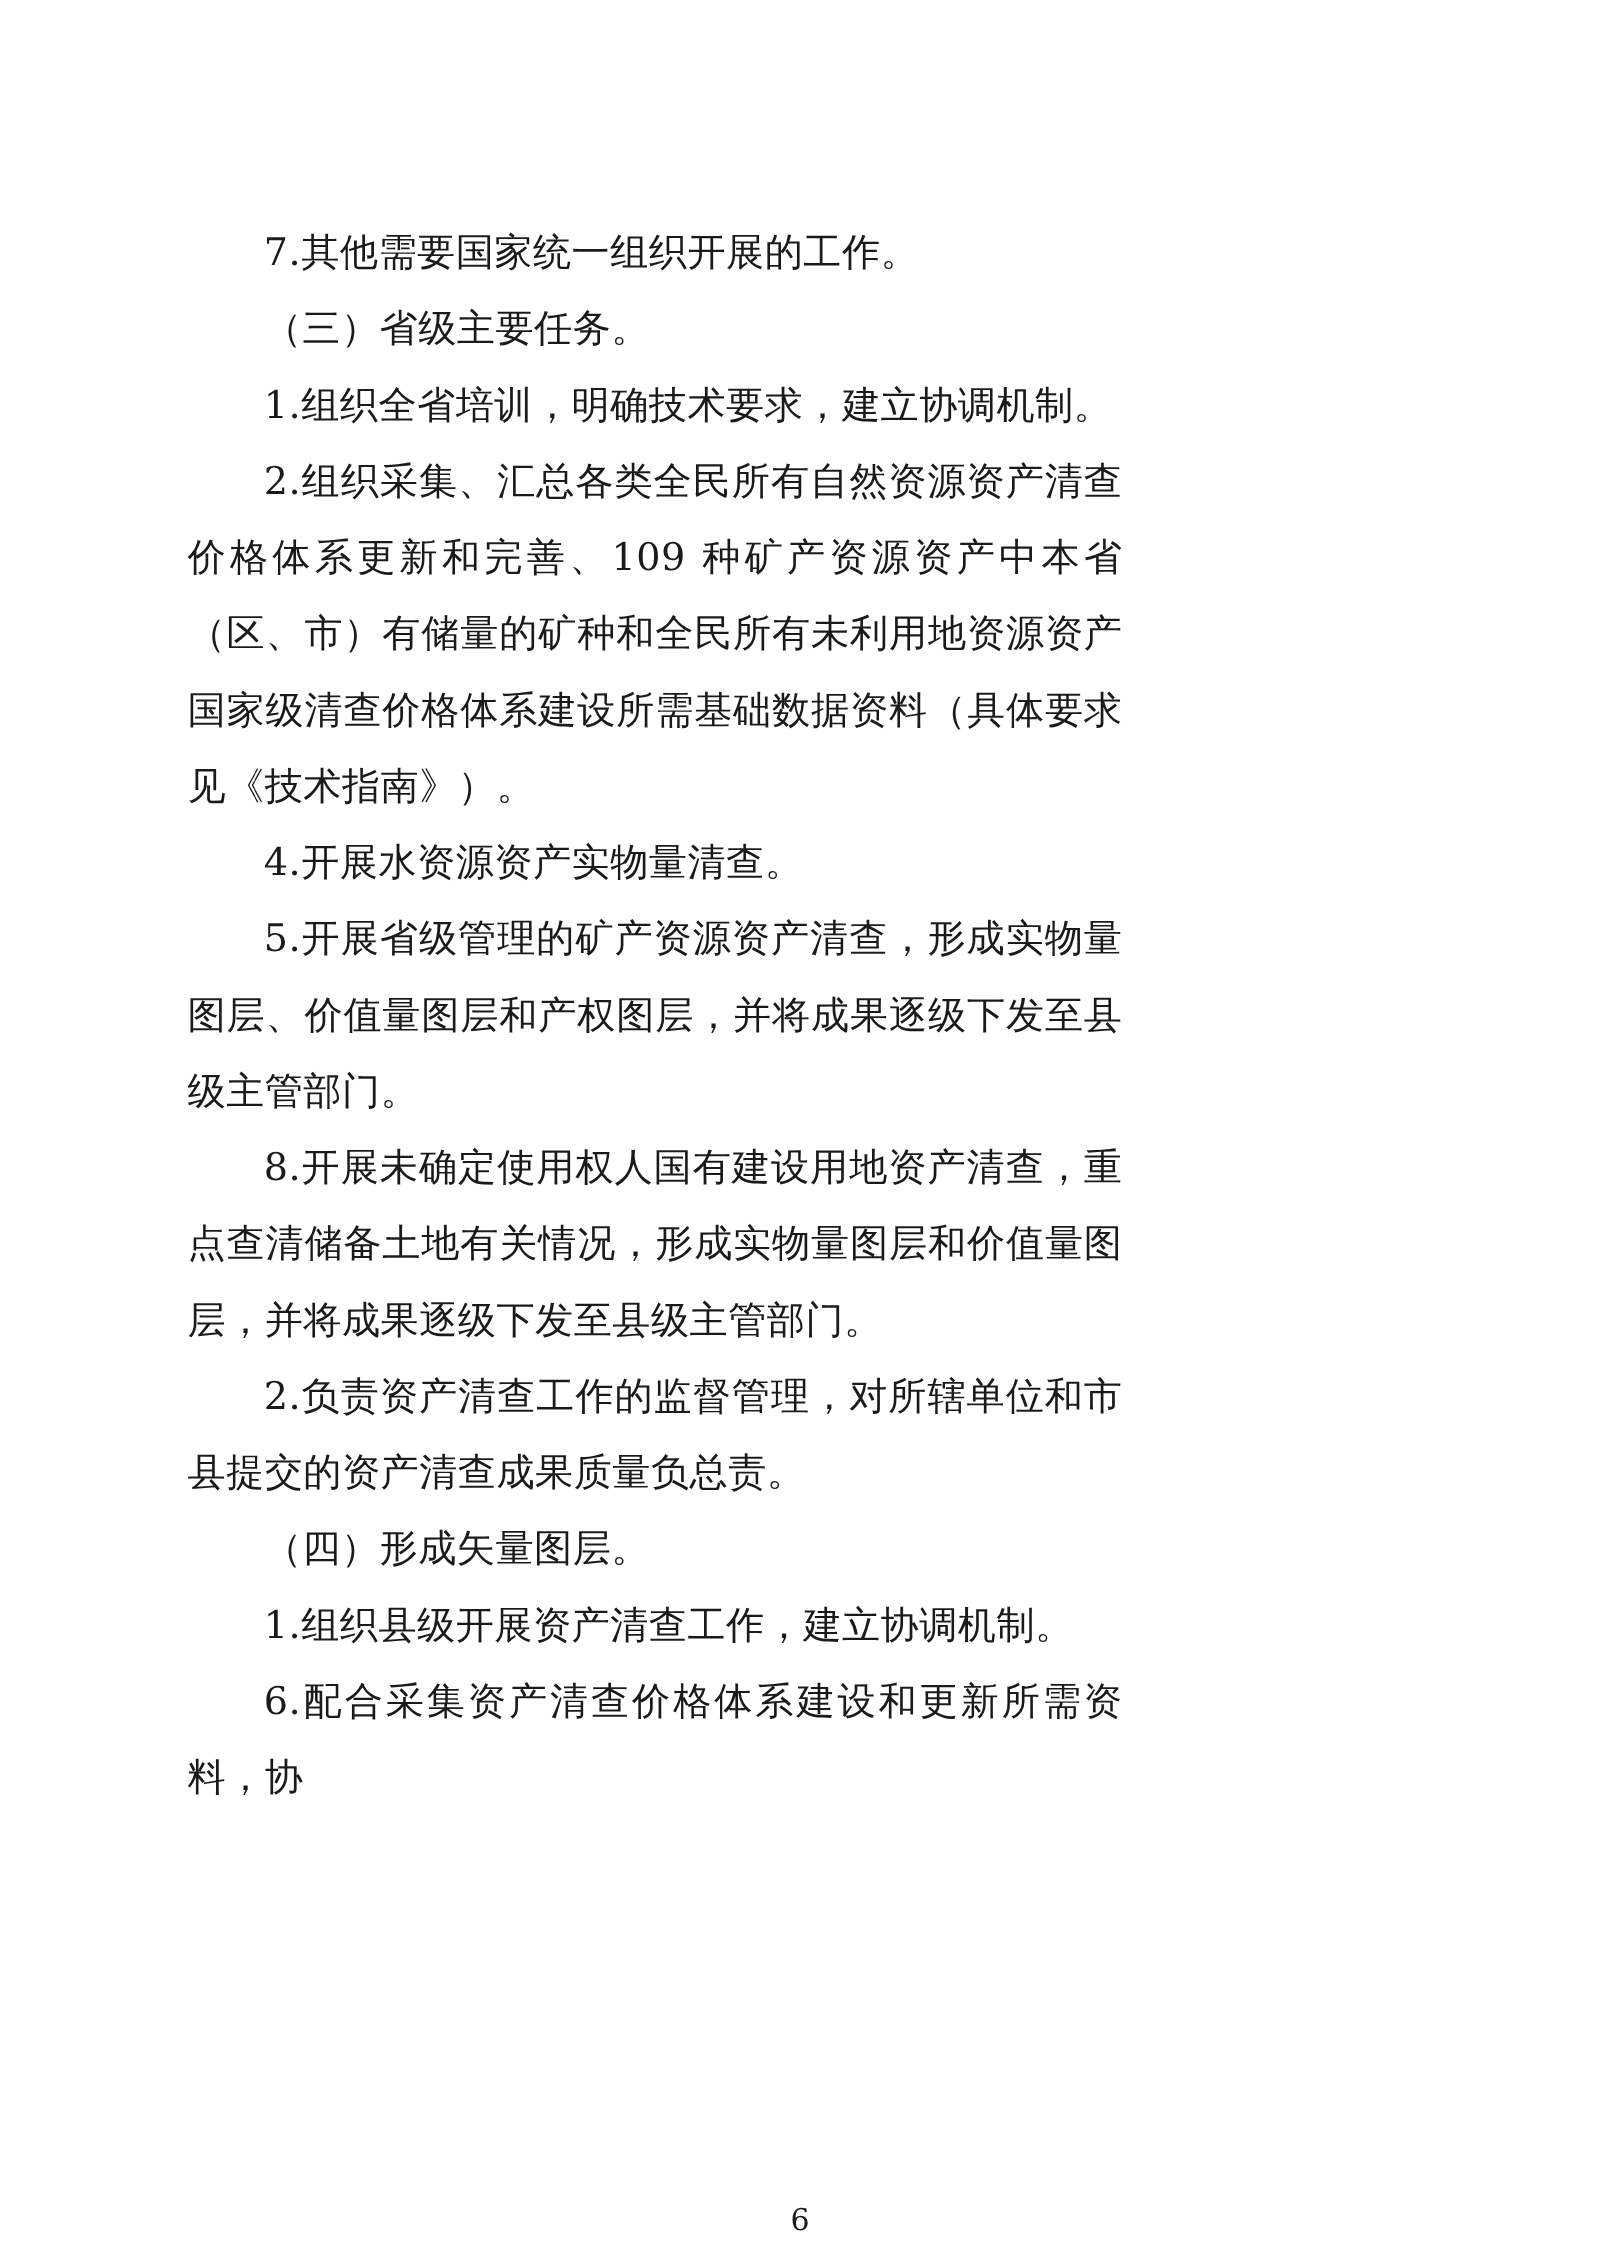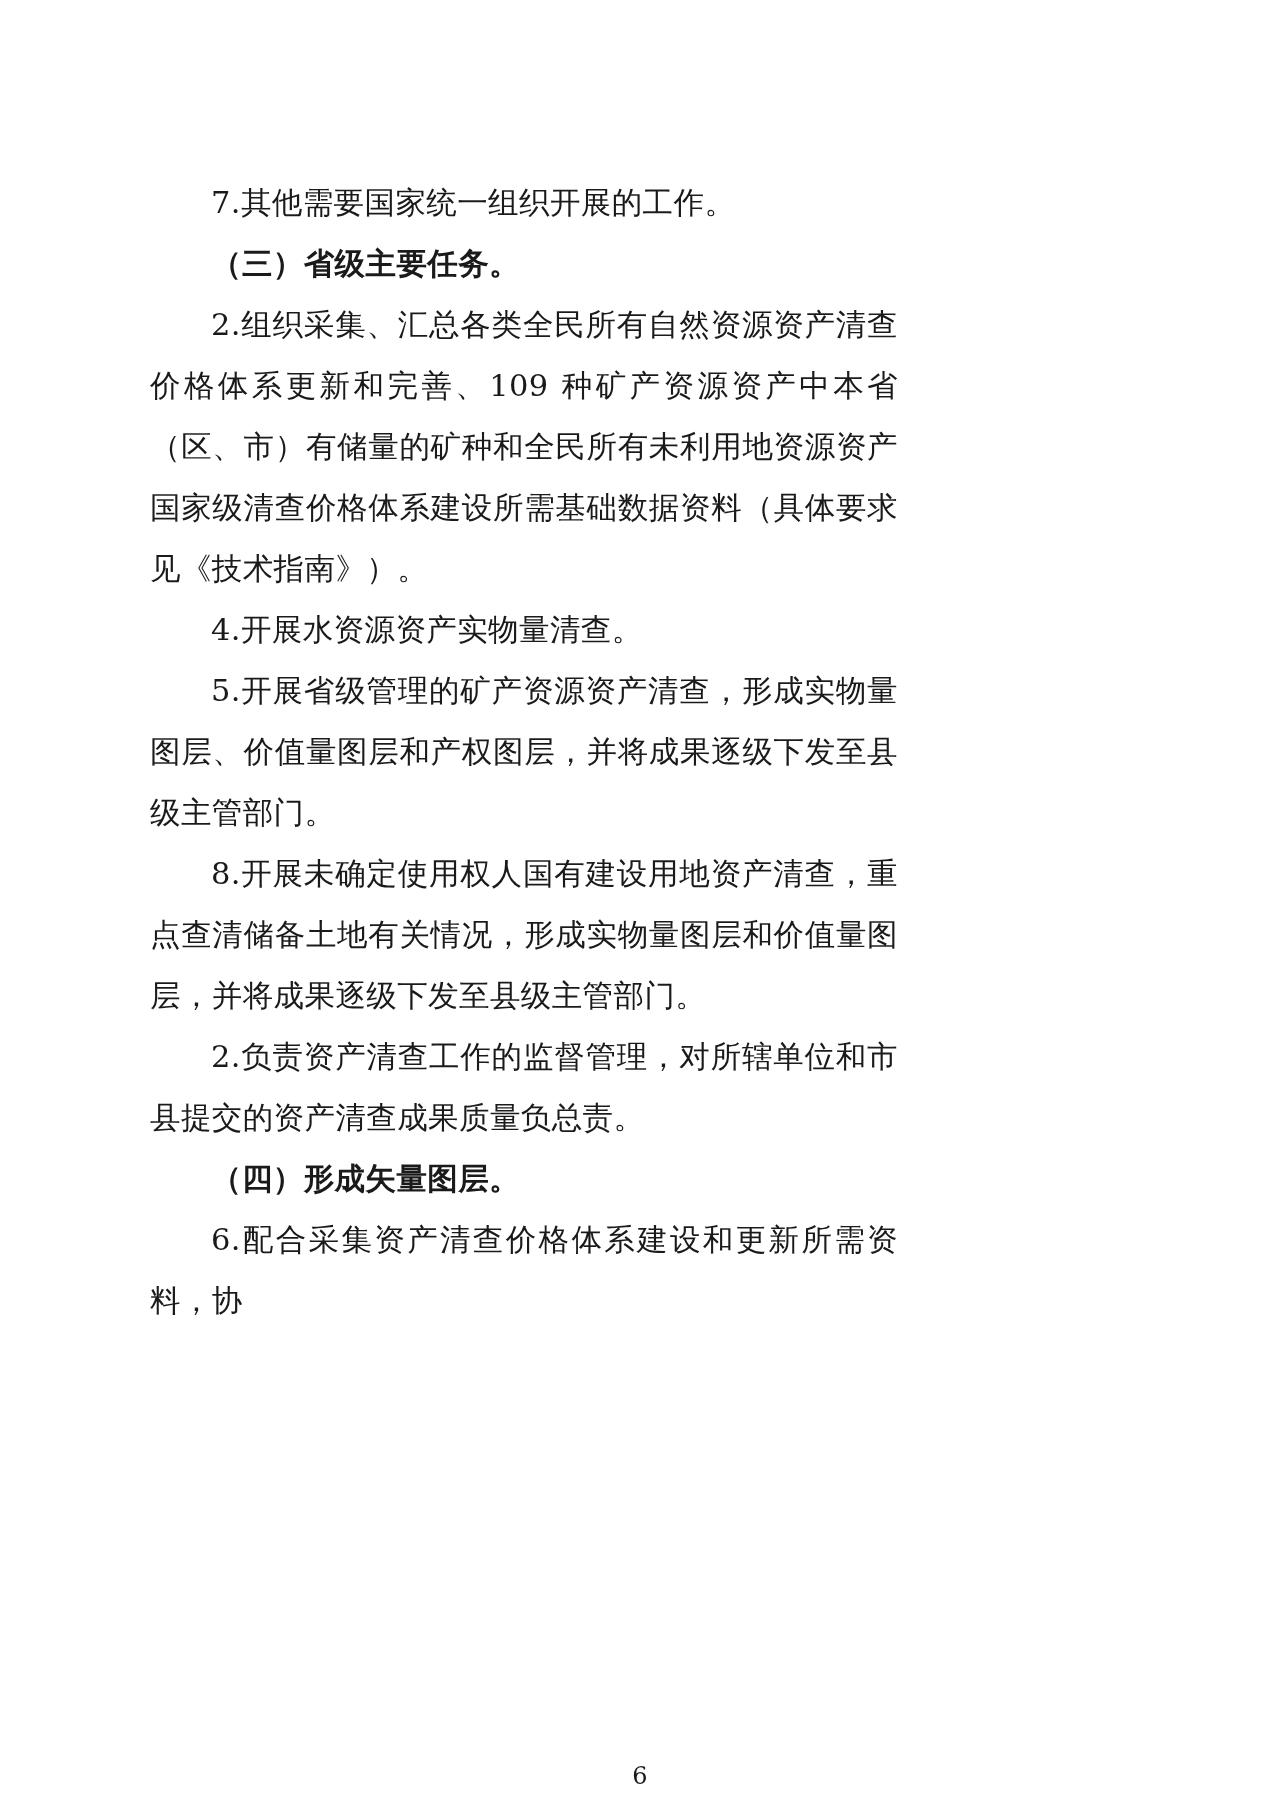--- a/index.html
+++ b/index.html
@@ -31,43 +31,45 @@
     letter-spacing: 0.4px;
     text-align: justify;
     text-justify: inter-ideograph;
     margin: 0;
   }
   .para {
     margin: 0 0 0 0;
     text-indent: 61px;
   }
   .para.heading {
-    font-weight: bold;
+    font-weight: normal;
     text-indent: 61px;
   }
   .page-number {
     position: absolute;
     bottom: 52px;
     left: 0;
     width: 1280px;
     text-align: center;
     font-size: 24px;
     font-family: "DejaVu Serif", "Liberation Serif", serif;
     color: #1a1a1a;
   }
 </style>
 </head>
 <body>
 
 <div class="page">
   <div class="content">
     <p class="body-text para">7.其他需要国家统一组织开展的工作。</p>
     <p class="body-text para heading">（三）省级主要任务。</p>
+    <p class="body-text para">1.组织全省培训，明确技术要求，建立协调机制。</p>
     <p class="body-text para">2.组织采集、汇总各类全民所有自然资源资产清查价格体系更新和完善、109 种矿产资源资产中本省（区、市）有储量的矿种和全民所有未利用地资源资产国家级清查价格体系建设所需基础数据资料（具体要求见《技术指南》）。</p>
     <p class="body-text para">4.开展水资源资产实物量清查。</p>
     <p class="body-text para">5.开展省级管理的矿产资源资产清查，形成实物量图层、价值量图层和产权图层，并将成果逐级下发至县级主管部门。</p>
     <p class="body-text para">8.开展未确定使用权人国有建设用地资产清查，重点查清储备土地有关情况，形成实物量图层和价值量图层，并将成果逐级下发至县级主管部门。</p>
     <p class="body-text para">2.负责资产清查工作的监督管理，对所辖单位和市县提交的资产清查成果质量负总责。</p>
     <p class="body-text para heading">（四）形成矢量图层。</p>
+    <p class="body-text para">1.组织县级开展资产清查工作，建立协调机制。</p>
     <p class="body-text para">6.配合采集资产清查价格体系建设和更新所需资料，协</p>
   </div>
   <div class="page-number">6</div>
 </div>
 
 </body></html>

